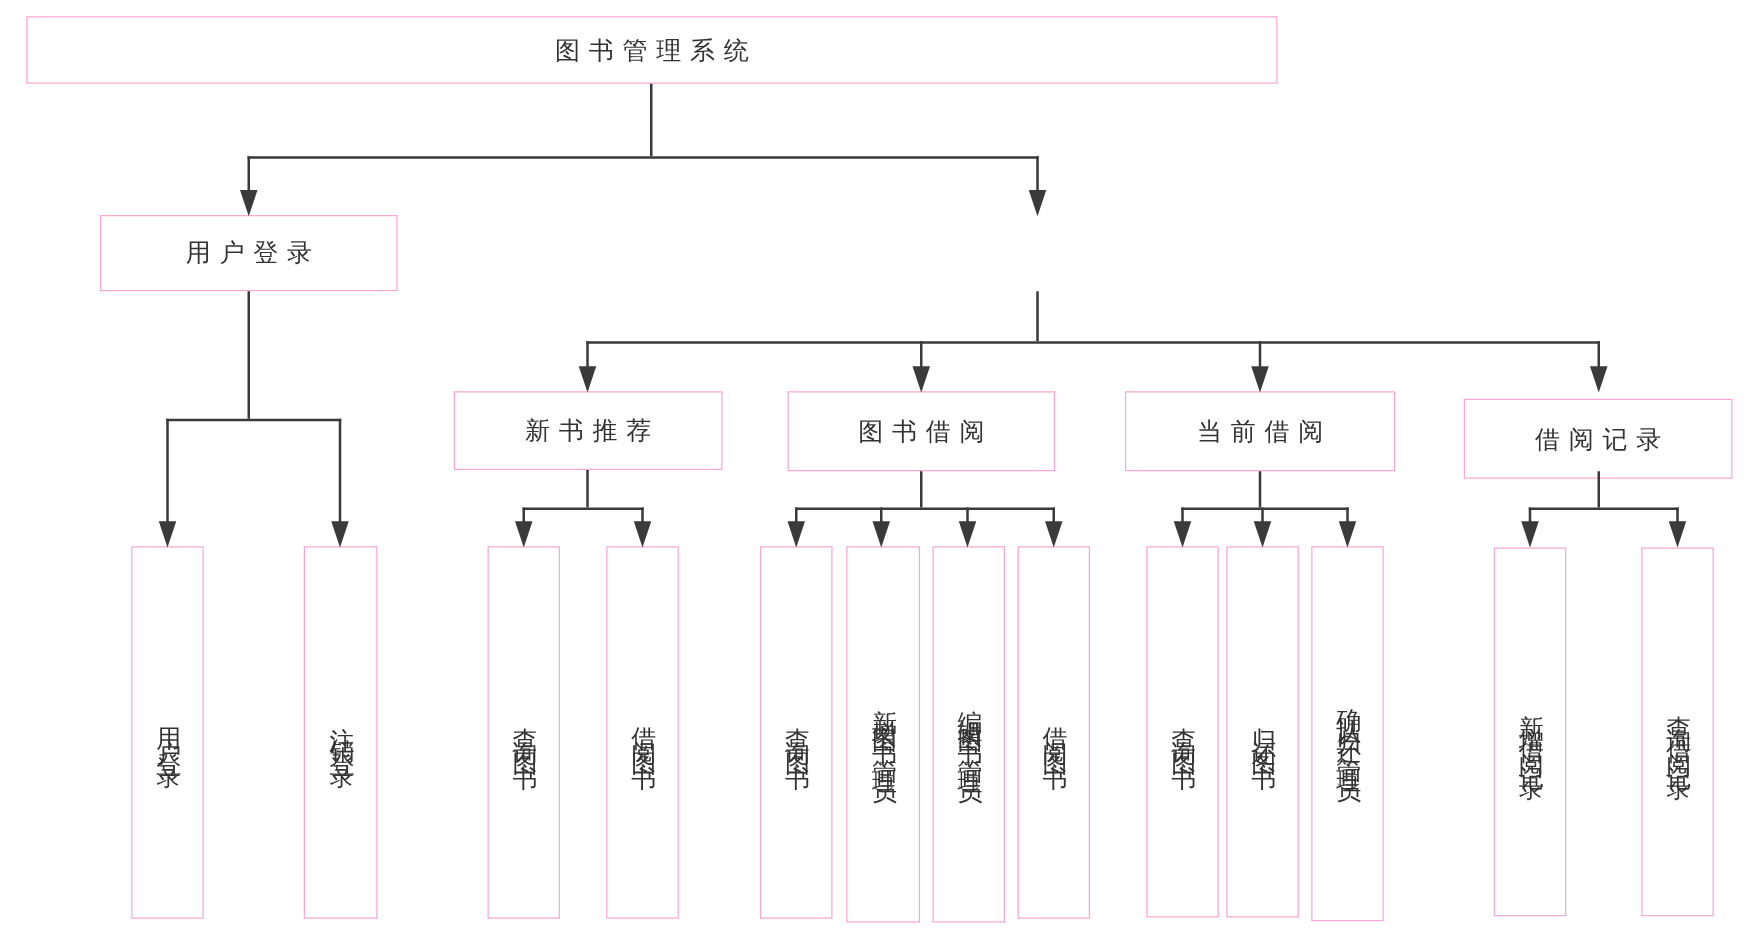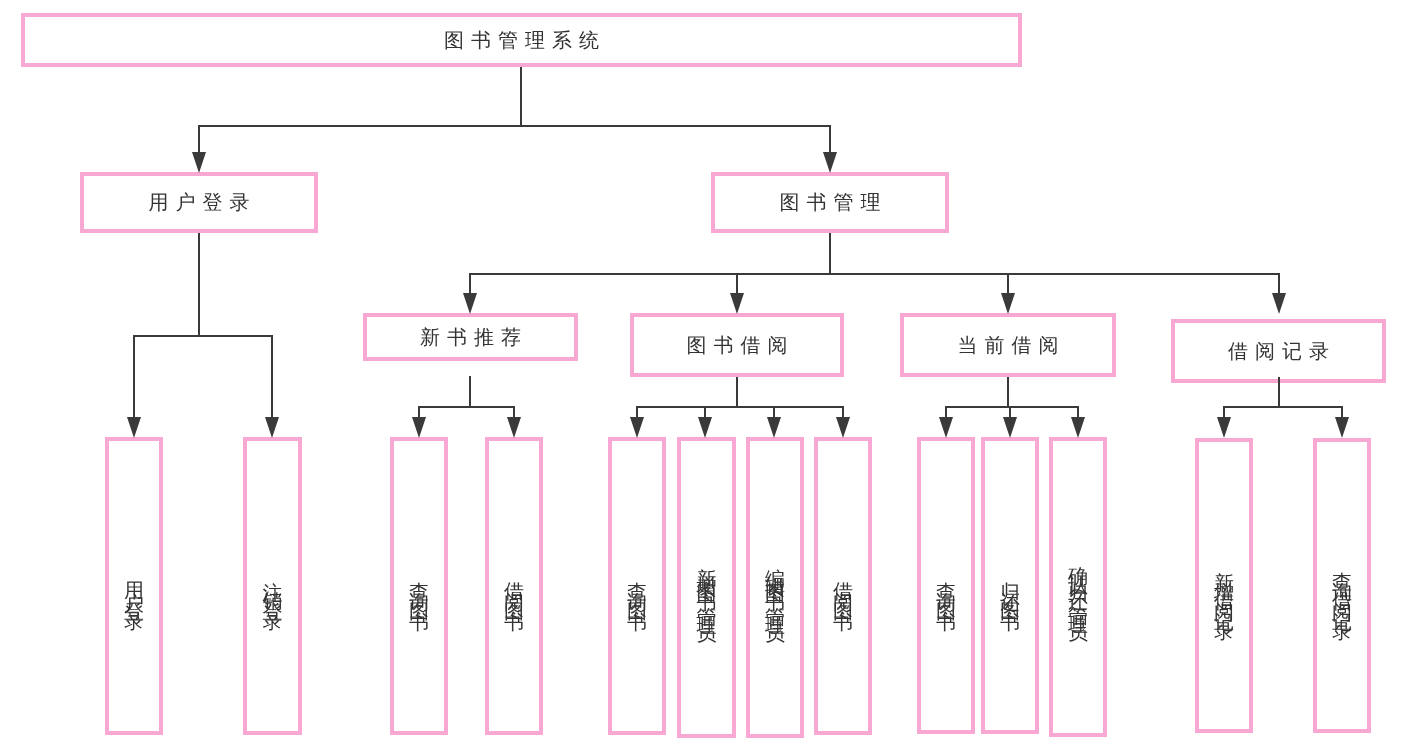--- a/index.html
+++ b/index.html
@@ -1,21 +1,21 @@
 <!DOCTYPE html>
 <html><head>
 <meta charset="utf-8">
 <style>
   html,body{margin:0;padding:0;background:#ffffff;}
   .canvas{
     position:relative;width:1405px;height:747px;background:#ffffff;
     font-family:"Liberation Sans","DejaVu Sans",sans-serif;color:#333333;overflow:hidden;
   }
   .box{
-    position:absolute;box-sizing:border-box;border:4px solid #f9a8d4;background:#ffffff;
+    position:absolute;box-sizing:border-box;border:1px solid #f9a8d4;background:#ffffff;
     display:flex;align-items:center;justify-content:center;
   }
   .hd{font-size:20px;letter-spacing:7px;padding-left:7px;white-space:nowrap;}
   .vlabel{
     writing-mode:vertical-rl;text-orientation:mixed;
     font-size:20px;letter-spacing:10px;line-height:1.05;white-space:nowrap;
   }
   .tight .vlabel{letter-spacing:8px;}
   .vl{position:absolute;width:2px;background:#3a3a3a;}
   .hl{position:absolute;height:2px;background:#3a3a3a;}
@@ -34,25 +34,22 @@
 
 <div class="canvas">
 
   <div class="box" style="left:21px;top:13px;width:1001px;height:54px">
     <span class="hd">图书管理系统</span>
   </div>
 
   <div class="box" style="left:80px;top:172px;width:238px;height:61px">
     <span class="hd">用户登录</span>
   </div>
-  <div class="box" style="left:711px;top:172px;width:238px;height:61px">
-    <span class="hd">图书管理</span>
-  </div>
 
-  <div class="box" style="left:363px;top:313px;width:215px;height:48px">
+  <div class="box" style="left:363px;top:313px;width:215px;height:63px">
     <span class="hd">新书推荐</span>
   </div>
   <div class="box" style="left:630px;top:313px;width:214px;height:64px">
     <span class="hd">图书借阅</span>
   </div>
   <div class="box" style="left:900px;top:313px;width:216px;height:64px">
     <span class="hd">当前借阅</span>
   </div>
   <div class="box" style="left:1171px;top:319px;width:215px;height:64px">
     <span class="hd">借阅记录</span>

